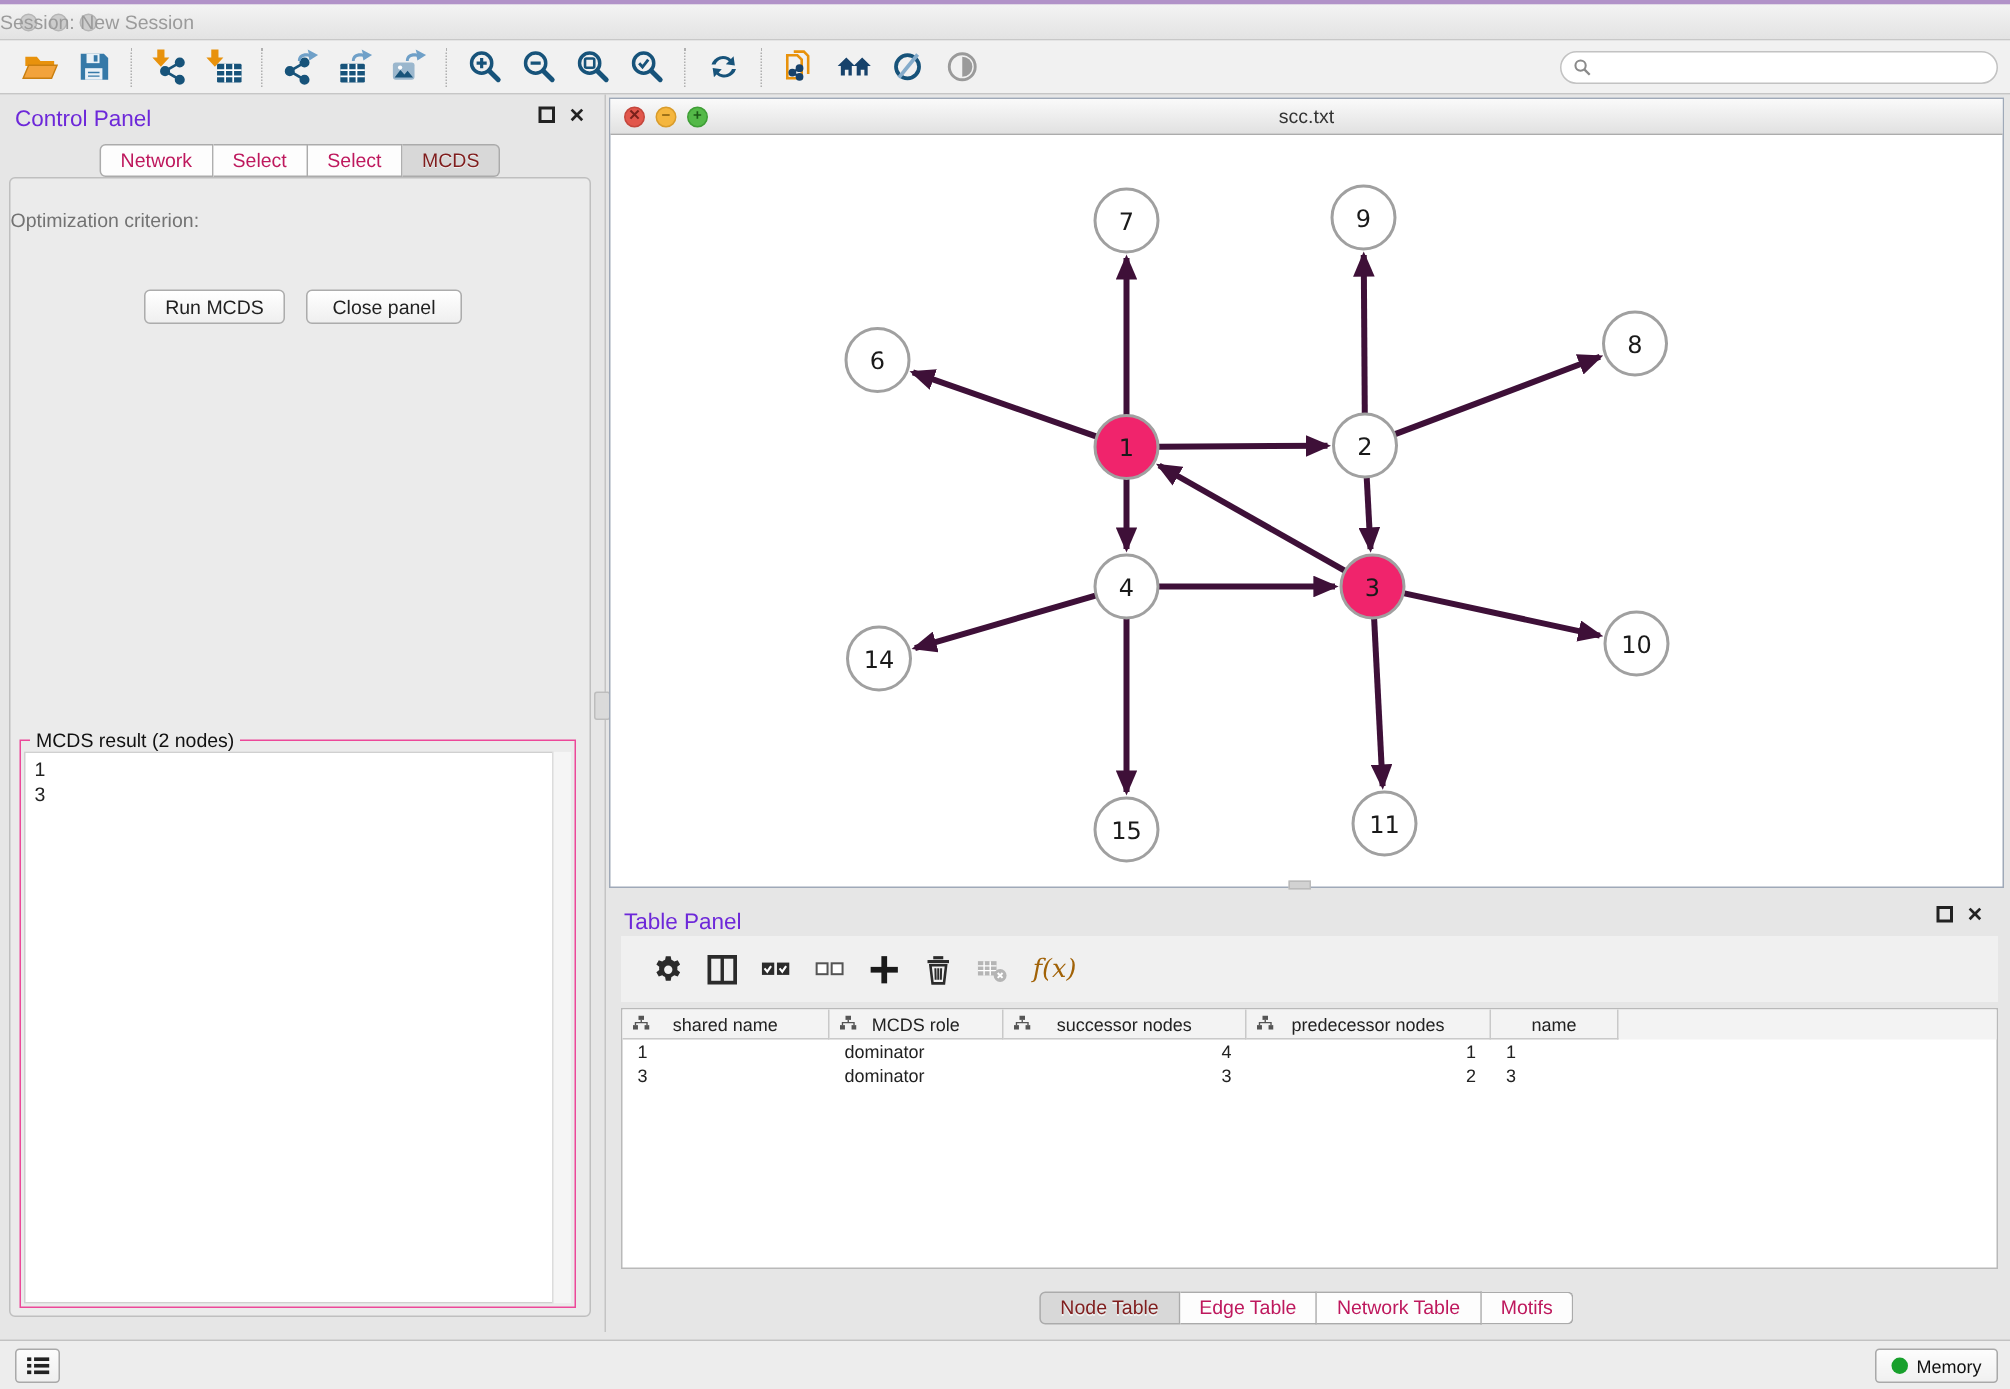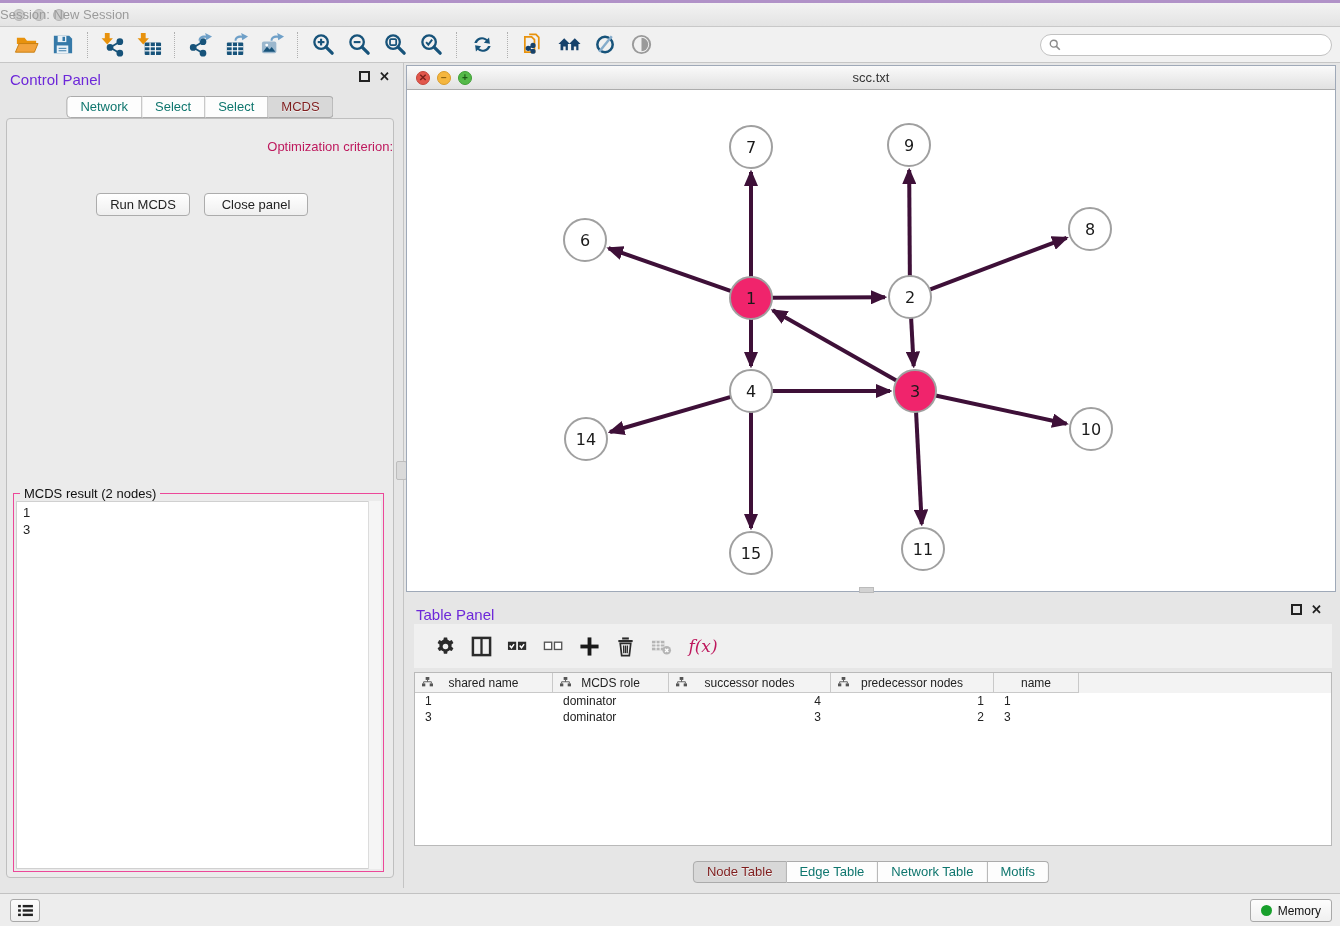--- a/index.html
+++ b/index.html
@@ -28,29 +28,29 @@
 
   
   #control-panel { position:absolute; left:0; top:63px; width:400px; height:825px; }
   .panel-header { position:relative; height:30px; }
   .panel-title { position:absolute; left:10px; top:8px; font-size:15px; color:#6d28d9; }
   .panel-btns { position:absolute; right:10px; top:8px; display:flex; gap:9px; align-items:center; }
   .float-glyph { width:11px; height:11px; border:2px solid #222; }
   .close-glyph { font-size:13px; font-weight:bold; color:#222; line-height:11px; }
 
   .seg-tabs { display:flex; height:22px; font-size:13px; }
-  .seg { padding:0 13px; line-height:20px; background:#FDFDFD; border:1px solid #ABABAB; border-left:none; color:#0f766e; }
+  .seg { padding:0 13px; line-height:20px; background:#FDFDFD; border:1px solid #ABABAB; border-left:none; color:#be185d; }
   .seg:first-child { border-left:1px solid #ABABAB; border-radius:4px 0 0 4px; }
   .seg:last-child { border-radius:0 4px 4px 0; }
   .seg.active { background:#D8D8D8; color:#7f1d1d; text-shadow:0 1px 0 #F2F2F2; }
   #cp-tabs { position:absolute; top:33px; left:50%; transform:translateX(-50%); }
 
   .cp-body { position:absolute; left:6px; top:55px; width:388px; height:760px;
              background:#EBEBEB; border:1px solid #BFBFBF; border-radius:4px; }
-  .opt-label { position:absolute; top:20px; left:0; right:0; text-align:right; font-size:13px; color:#be185d; }
+  .opt-label { position:absolute; top:20px; left:0; right:0; text-align:left; font-size:13px; color:#737373; }
   .cp-select { position:absolute; left:38px; right:40px; top:41px; height:23px; background:#fff;
                border:1px solid #ACACAC; border-radius:4px; font-size:13px; display:flex; align-items:center;
                padding:0 22px 0 10px; }
   .stepper { position:absolute; right:7px; top:4px; display:flex; flex-direction:column; gap:2px; align-items:center; }
   .tri-up { width:0; height:0; border-left:4px solid transparent; border-right:4px solid transparent; border-bottom:5px solid #555; }
   .tri-dn { width:0; height:0; border-left:4px solid transparent; border-right:4px solid transparent; border-top:5px solid #555; }
   .cp-btn { position:absolute; top:74px; height:23px; background:linear-gradient(#FFFFFF,#EFEFEF);
             border:1px solid #ACACAC; border-radius:4px; font-size:13px; text-align:center; line-height:21px; }
   #run-btn { left:89px; width:94px; }
   #closepanel-btn { left:197px; width:104px; }
@@ -80,21 +80,21 @@
   .light.green { background:#54B948; border:1px solid #3F9E36; color:#1C5A17; }
   .nw-canvas { position:absolute; left:0; top:24px; right:0; bottom:0; }
   .nw-canvas svg { display:block; }
 
   
   #table-panel { position:absolute; left:406px; top:598px; width:930px; height:290px; }
   .tp-toolbar { position:absolute; left:8px; right:4px; top:26px; height:44px; background:#F0F0F0;
                 display:flex; align-items:center; gap:6px; padding-left:16px; }
   .tp-btn { width:30px; height:28px; display:flex; align-items:center; justify-content:center; }
   .tp-btn svg { width:21px; height:21px; }
-  .fx { font-family:"DejaVu Serif", serif; font-style:italic; font-size:17px; color:#be185d; }
+  .fx { font-family:"DejaVu Serif", serif; font-style:italic; font-size:17px; color:#a16207; }
   .tp-table { position:absolute; left:8px; right:4px; top:74px; height:174px; background:#fff; border:1px solid #B9B9B9; }
   .th-row { display:flex; height:20px; background:#F3F3F3; font-size:12px; color:#222; }
   .th { position:relative; border-right:1px solid #C9C9C9; border-bottom:1px solid #C9C9C9;
         display:flex; align-items:center; justify-content:center; }
   .th .col-icon { position:absolute; left:7px; top:4px; width:11px; height:11px; }
   .tr { display:flex; height:16px; font-size:12px; }
   .td { padding:1px 10px 0 10px; overflow:hidden; white-space:nowrap; }
   .tp-tabs { position:absolute; bottom:5px; left:50%; transform:translateX(-50%); }
 
   

